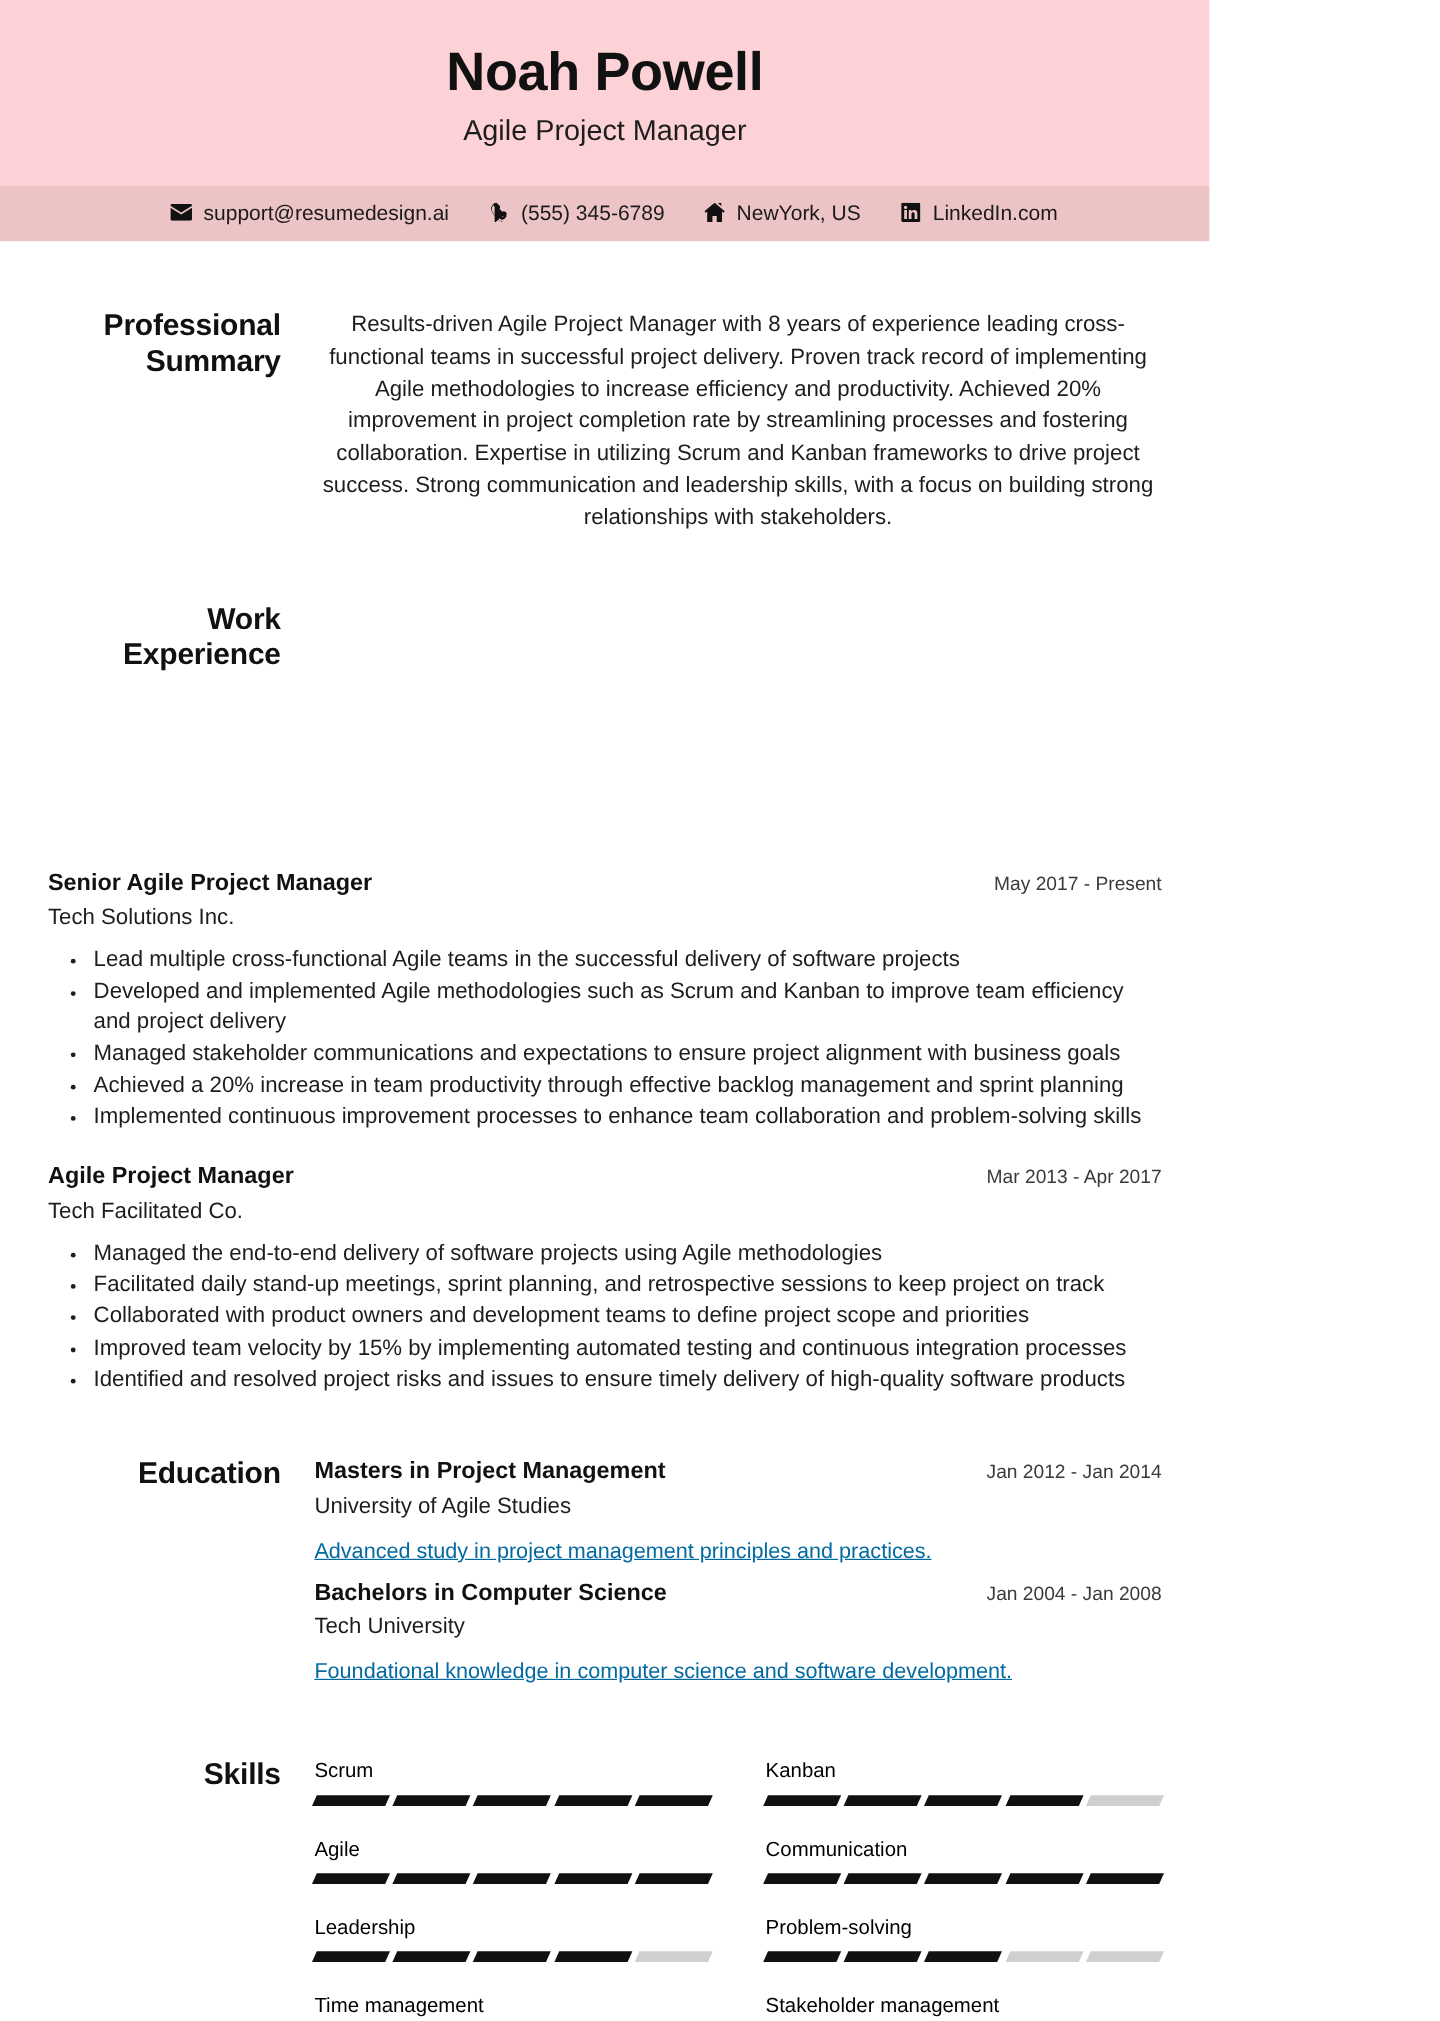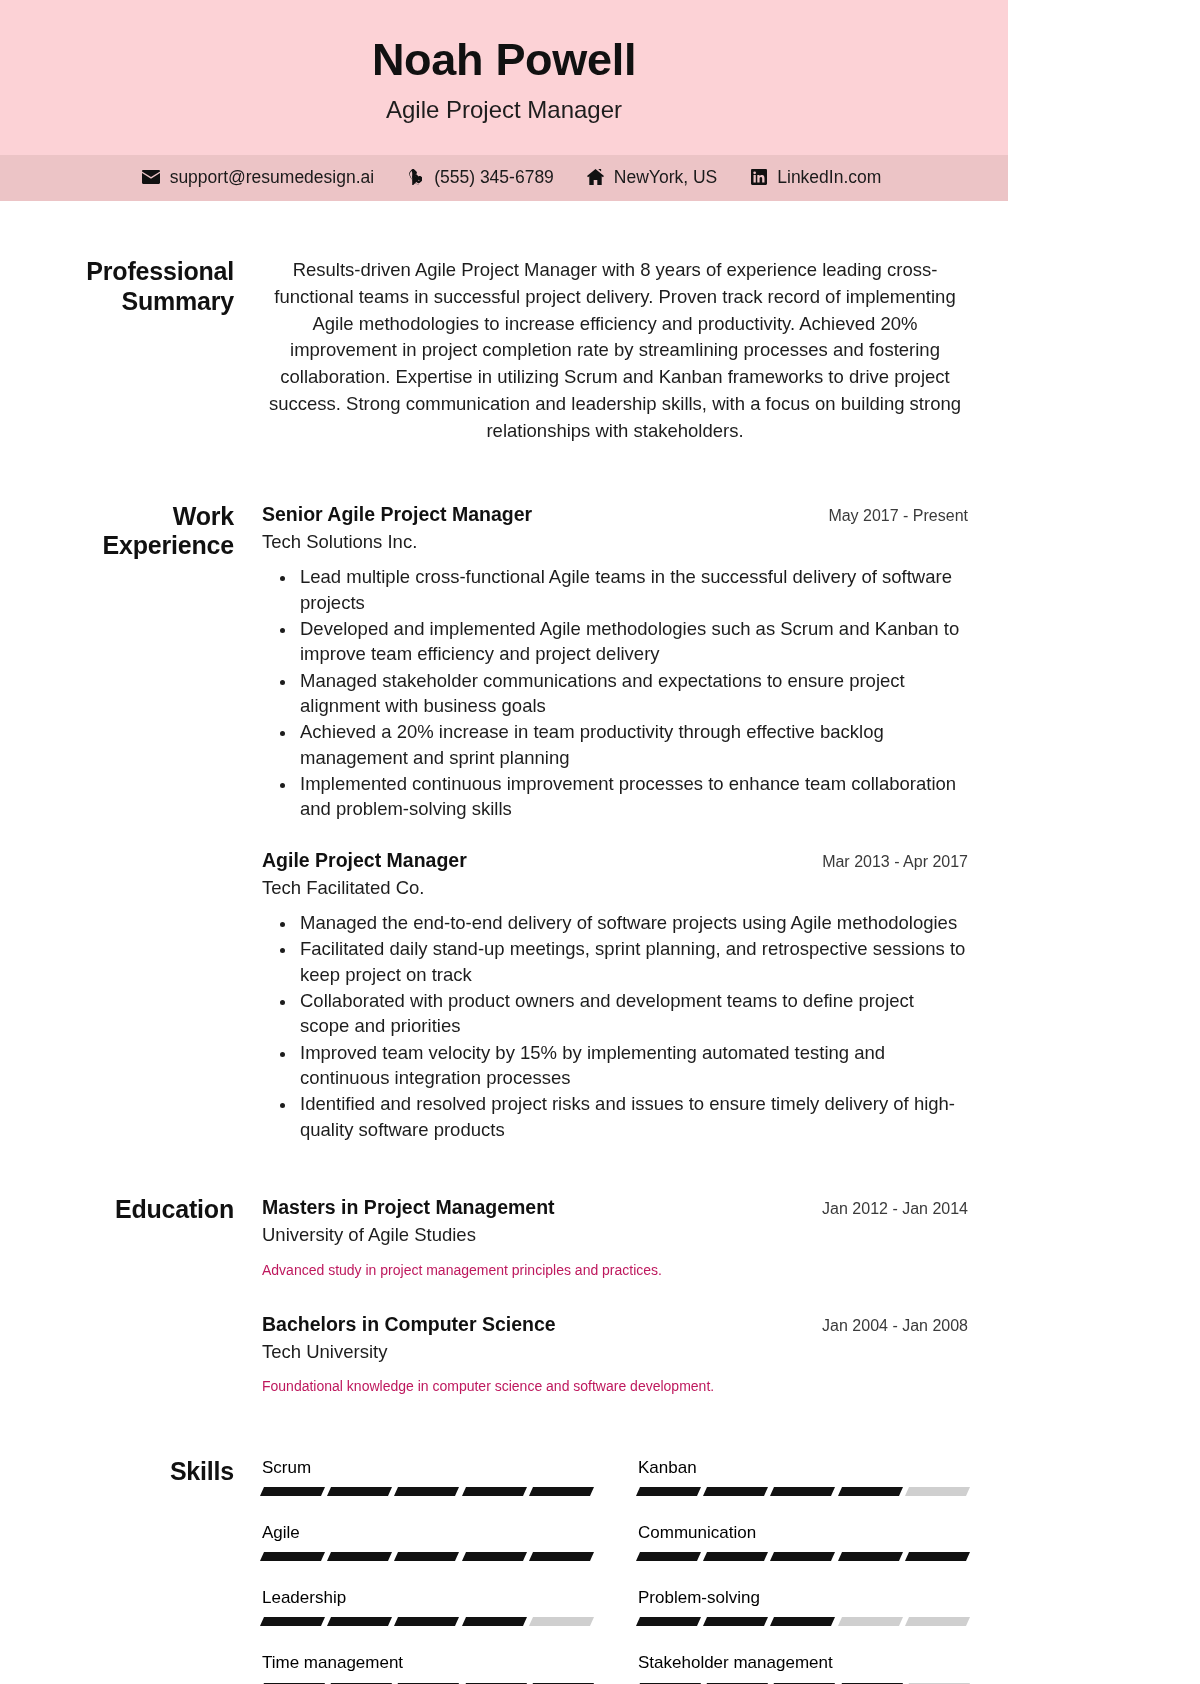--- a/index.html
+++ b/index.html
@@ -107,21 +107,21 @@
   #summary-section { padding-top: 56px; }
 
   .summary-text {
     font-size: 18.5px;
     line-height: 1.45;
     color: #1d1d1d;
     text-align: center;
   }
 
   
-  #work-section { padding-top: 57px; }
+  #work-section { padding-top: 57px; flex-direction: column; }
 
   .entry { position: relative; }
   .entry + .entry { margin-top: 26px; }
 
   .entry-head {
     display: flex;
     align-items: center;
     justify-content: space-between;
     gap: 16px;
   }
@@ -142,43 +142,44 @@
   }
 
   .entry-org {
     font-size: 18.5px;
     color: #1d1d1d;
     margin-top: 4px;
     line-height: 1.3;
   }
 
   .entry-desc {
-    font-size: 14px;
-    color: #be185d;
+    font-size: 18px;
+    color: #0369a1;
     margin-top: 12px;
     line-height: 1.45;
+    text-decoration: underline;
   }
 
   .bullets {
     margin: 10px 0 0 0;
     padding-left: 34px;
     list-style: disc;
   }
   .bullets li {
     font-size: 18.5px;
     line-height: 1.37;
     color: #1d1d1d;
     margin-bottom: 1px;
     padding-left: 4px;
   }
   .bullets li::marker { font-size: 16px; }
 
   
   #education-section { padding-top: 52px; }
-  #education-section .entry + .entry { margin-top: 32px; }
+  #education-section .entry + .entry { margin-top: 10px; }
 
   
   #skills-section { padding-top: 60px; padding-bottom: 40px; }
 
   .skills-grid {
     display: grid;
     grid-template-columns: 1fr 1fr;
     column-gap: 46px;
     row-gap: 26px;
   }

